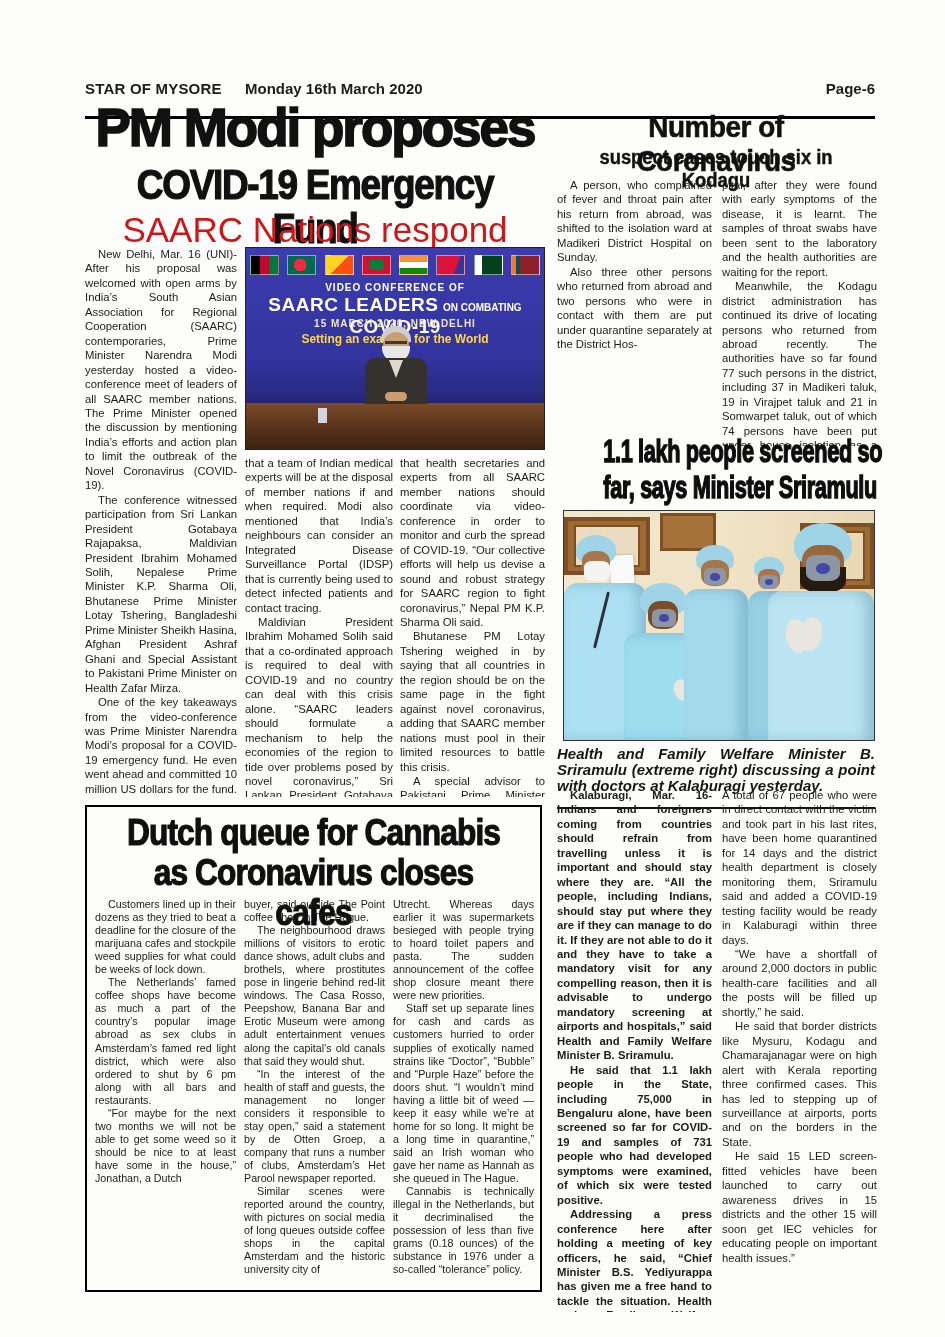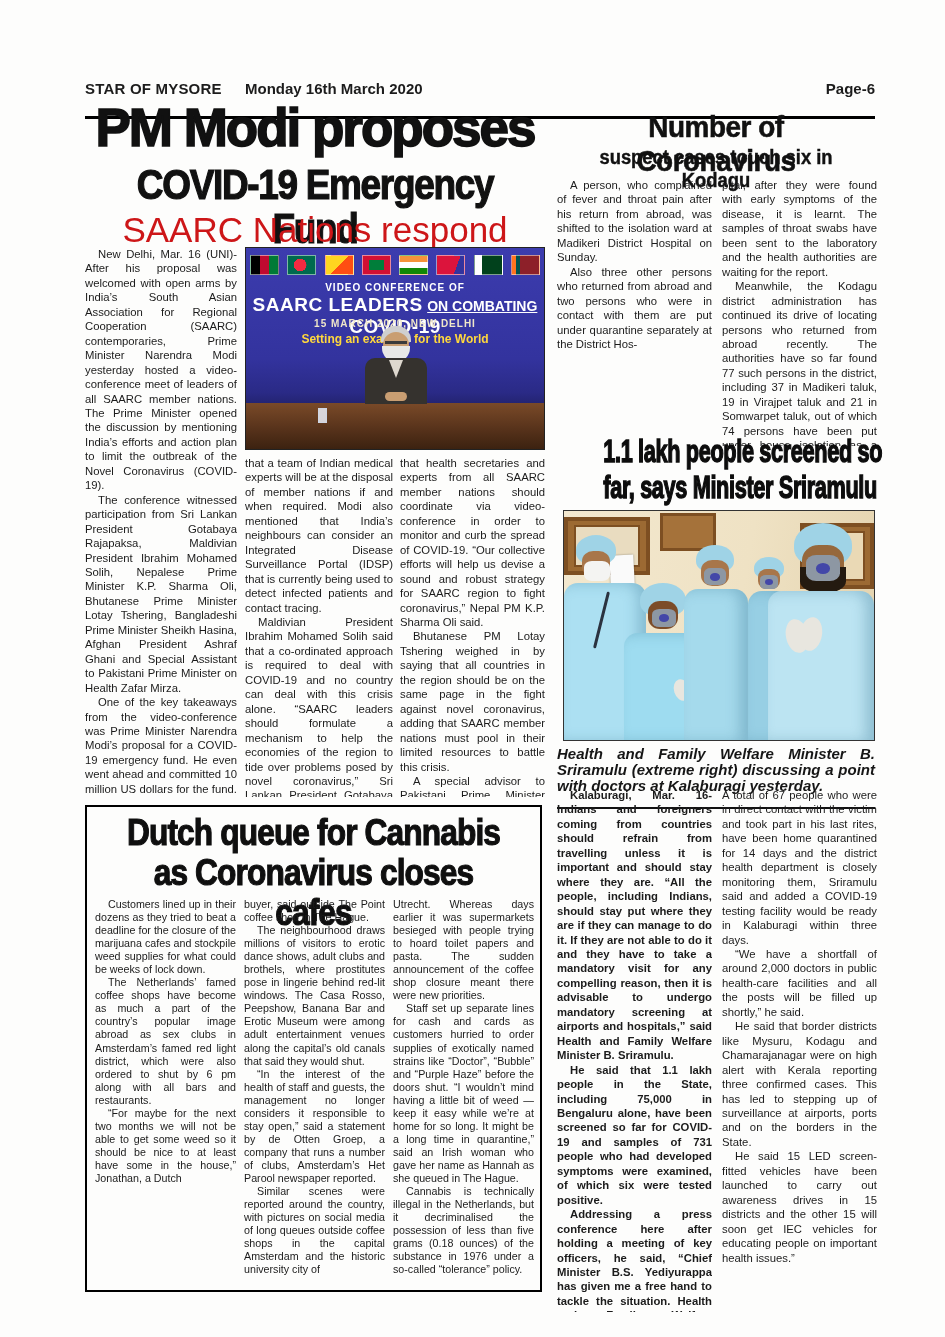--- a/index.html
+++ b/index.html
@@ -41,21 +41,21 @@
   .f-bgd{background:radial-gradient(circle at 45% 50%, #f42a41 0 36%, #006a4e 37%);}
   .f-btn{background:linear-gradient(135deg,#ffd520 49%,#ff4e12 51%);}
   .f-mdv{background:linear-gradient(#d21034,#d21034);position:relative;}
   .f-mdv::after{content:"";position:absolute;left:6px;top:4px;right:6px;bottom:4px;background:#007e3a;}
   .f-ind{background:linear-gradient(180deg,#f5933a 33%,#fff 33% 66%,#128807 66%);}
   .f-npl{background:linear-gradient(110deg,#dc143c 70%,#33339e 70%);}
   .f-pak{background:linear-gradient(90deg,#fff 25%,#01411c 25%);}
   .f-lka{background:linear-gradient(90deg,#ff7420 0 14%,#00534e 14% 28%,#8d2029 28%);border:2px solid #f3b229;}
   .conf .t1{position:absolute;left:0;top:34px;width:100%;text-align:center;color:#fff;font-weight:bold;font-size:10px;letter-spacing:1px;}
   .conf .t2{position:absolute;left:0;top:46px;width:100%;text-align:center;color:#fff;font-weight:bold;}
-  .conf .t2 .big{font-size:19px;letter-spacing:.5px;} .conf .t2 .small{font-size:14px;text-decoration:underline;}
+  .conf .t2 .big{font-size:19px;letter-spacing:.5px;} .conf .t2 .small{font-size:10px;}
   .conf .t3{position:absolute;left:0;top:70px;width:100%;text-align:center;color:#efe7c9;font-weight:bold;font-size:10px;letter-spacing:1px;}
   .conf .t4{position:absolute;left:0;top:84px;width:100%;text-align:center;color:#ffd83d;font-weight:bold;font-size:12px;}
   .conf .desk{position:absolute;left:0;bottom:0;width:100%;height:46px;background:linear-gradient(180deg,#7a4a28,#55311a 60%,#3c2210);}
   .modi{position:absolute;left:113px;top:78px;width:74px;height:90px;}
   .modi .hair{position:absolute;left:22px;top:0;width:30px;height:16px;border-radius:14px 14px 0 0;background:#cfcfcf;}
   .modi .face{position:absolute;left:24px;top:6px;width:26px;height:26px;border-radius:50%;background:#c99e72;}
   .modi .glasses{position:absolute;left:26px;top:15px;width:22px;height:3px;background:#3a3a3a;}
   .modi .beard{position:absolute;left:23px;top:20px;width:28px;height:16px;border-radius:0 0 14px 14px;background:#e8e8e6;}
   .modi .vest{position:absolute;left:6px;top:32px;width:62px;height:46px;border-radius:10px 10px 0 0;background:#35322e;}
   .modi .kurta{position:absolute;left:30px;top:34px;width:14px;height:18px;background:#ded8cf;clip-path:polygon(0 0,100% 0,50% 100%);}

